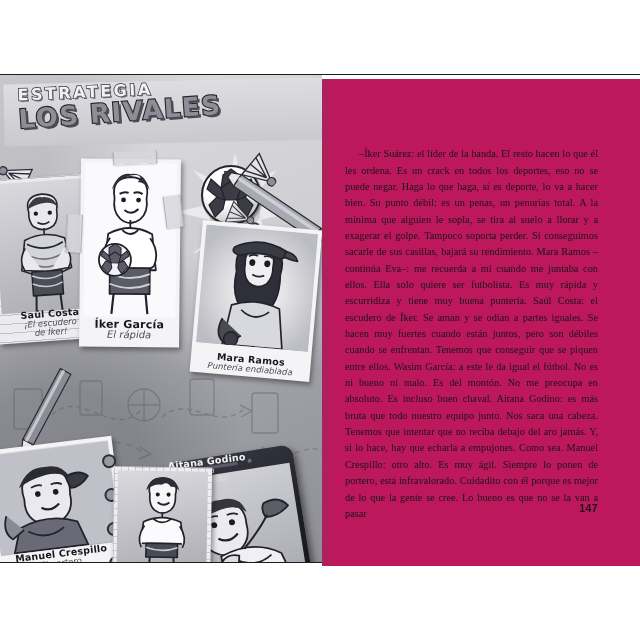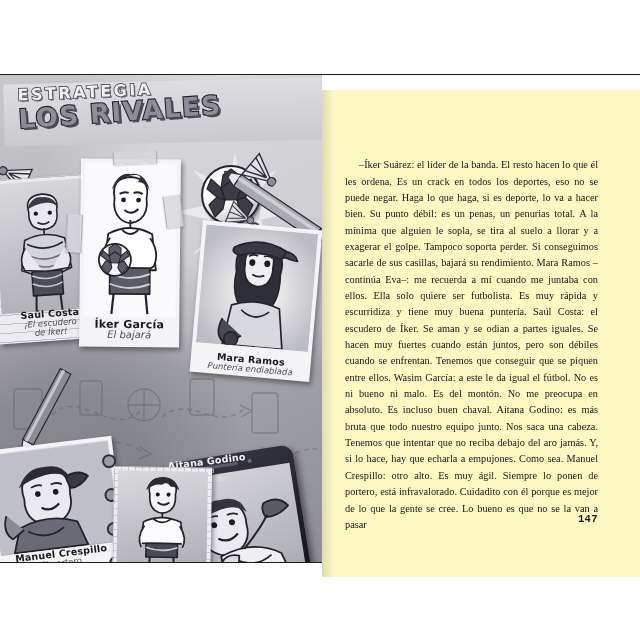--- a/index.html
+++ b/index.html
@@ -226,23 +226,23 @@
   .phone .screen {
     position: absolute;
     left: 5px; right: 5px; top: 18px; bottom: 4px;
     overflow: hidden;
     background: linear-gradient(165deg,#d5d5db 0%, #a4a4ad 100%);
   }
 
   
   #page-right {
     position: absolute;
-    left: 322px; top: 15px;
+    left: 322px; top: 4px;
     width: 318px; height: 487px;
-    background: #fef9c3;
+    background: #be185d;
     box-sizing: border-box;
   }
   #page-right .gutter-shadow {
     position: absolute;
     left: 0; top: 0; bottom: 0;
     width: 12px;
     background: linear-gradient(90deg, rgba(80,80,90,.18), rgba(255,255,255,0));
   }
   .body-text {
     position: absolute;
@@ -255,21 +255,21 @@
     color: #15151a;
     text-align: justify;
     text-justify: inter-word;
     text-indent: 14px;
     hyphens: manual;
   }
   .folio {
     position: absolute;
     right: 42px;
     bottom: 52px;
-    font-family: Liberation Mono, monospace;
+    font-family: Liberation Sans, sans-serif;
     font-size: 10.5px;
     font-weight: 700;
     color: #15151a;
     letter-spacing: .4px;
   }
 </style>
 </head>
 <body>
 
 <div id="spread">
@@ -480,21 +480,21 @@
                 <polygon points="38,110 34,104 35,99 40,97 44,103"></polygon>
                 <polygon points="24,110 28,104 27,99 22,97 18,103"></polygon>
                 <polygon points="17,92 24,97 27,99 25,92 19,87"></polygon>
               </g>
             </g>
           </svg>
         </div>
       </div>
       <div class="caption" style="bottom:6px;">
         <div class="cap-name" style="font-size:11px;">Íker García</div>
-        <div class="cap-sub" style="font-size:10px;">El bajará</div>
+        <div class="cap-sub" style="font-size:10px;">El rápida</div>
       </div>
       <div class="tape" style="left:32px; top:-8px; width:42px; height:13px; transform:rotate(-3deg);"></div>
       <div class="tape" style="left:-14px; top:56px; width:14px; height:38px; transform:rotate(2deg);"></div>
       <div class="tape" style="left:84px; top:36px; width:16px; height:32px; transform:rotate(-8deg);"></div>
     </div>
 
     <div class="card" style="left:-8px; top:368px; width:128px; height:136px; transform:rotate(-7deg);">
       <div class="photo">
         <div class="fig">
           <svg viewBox="0 0 120 100">

